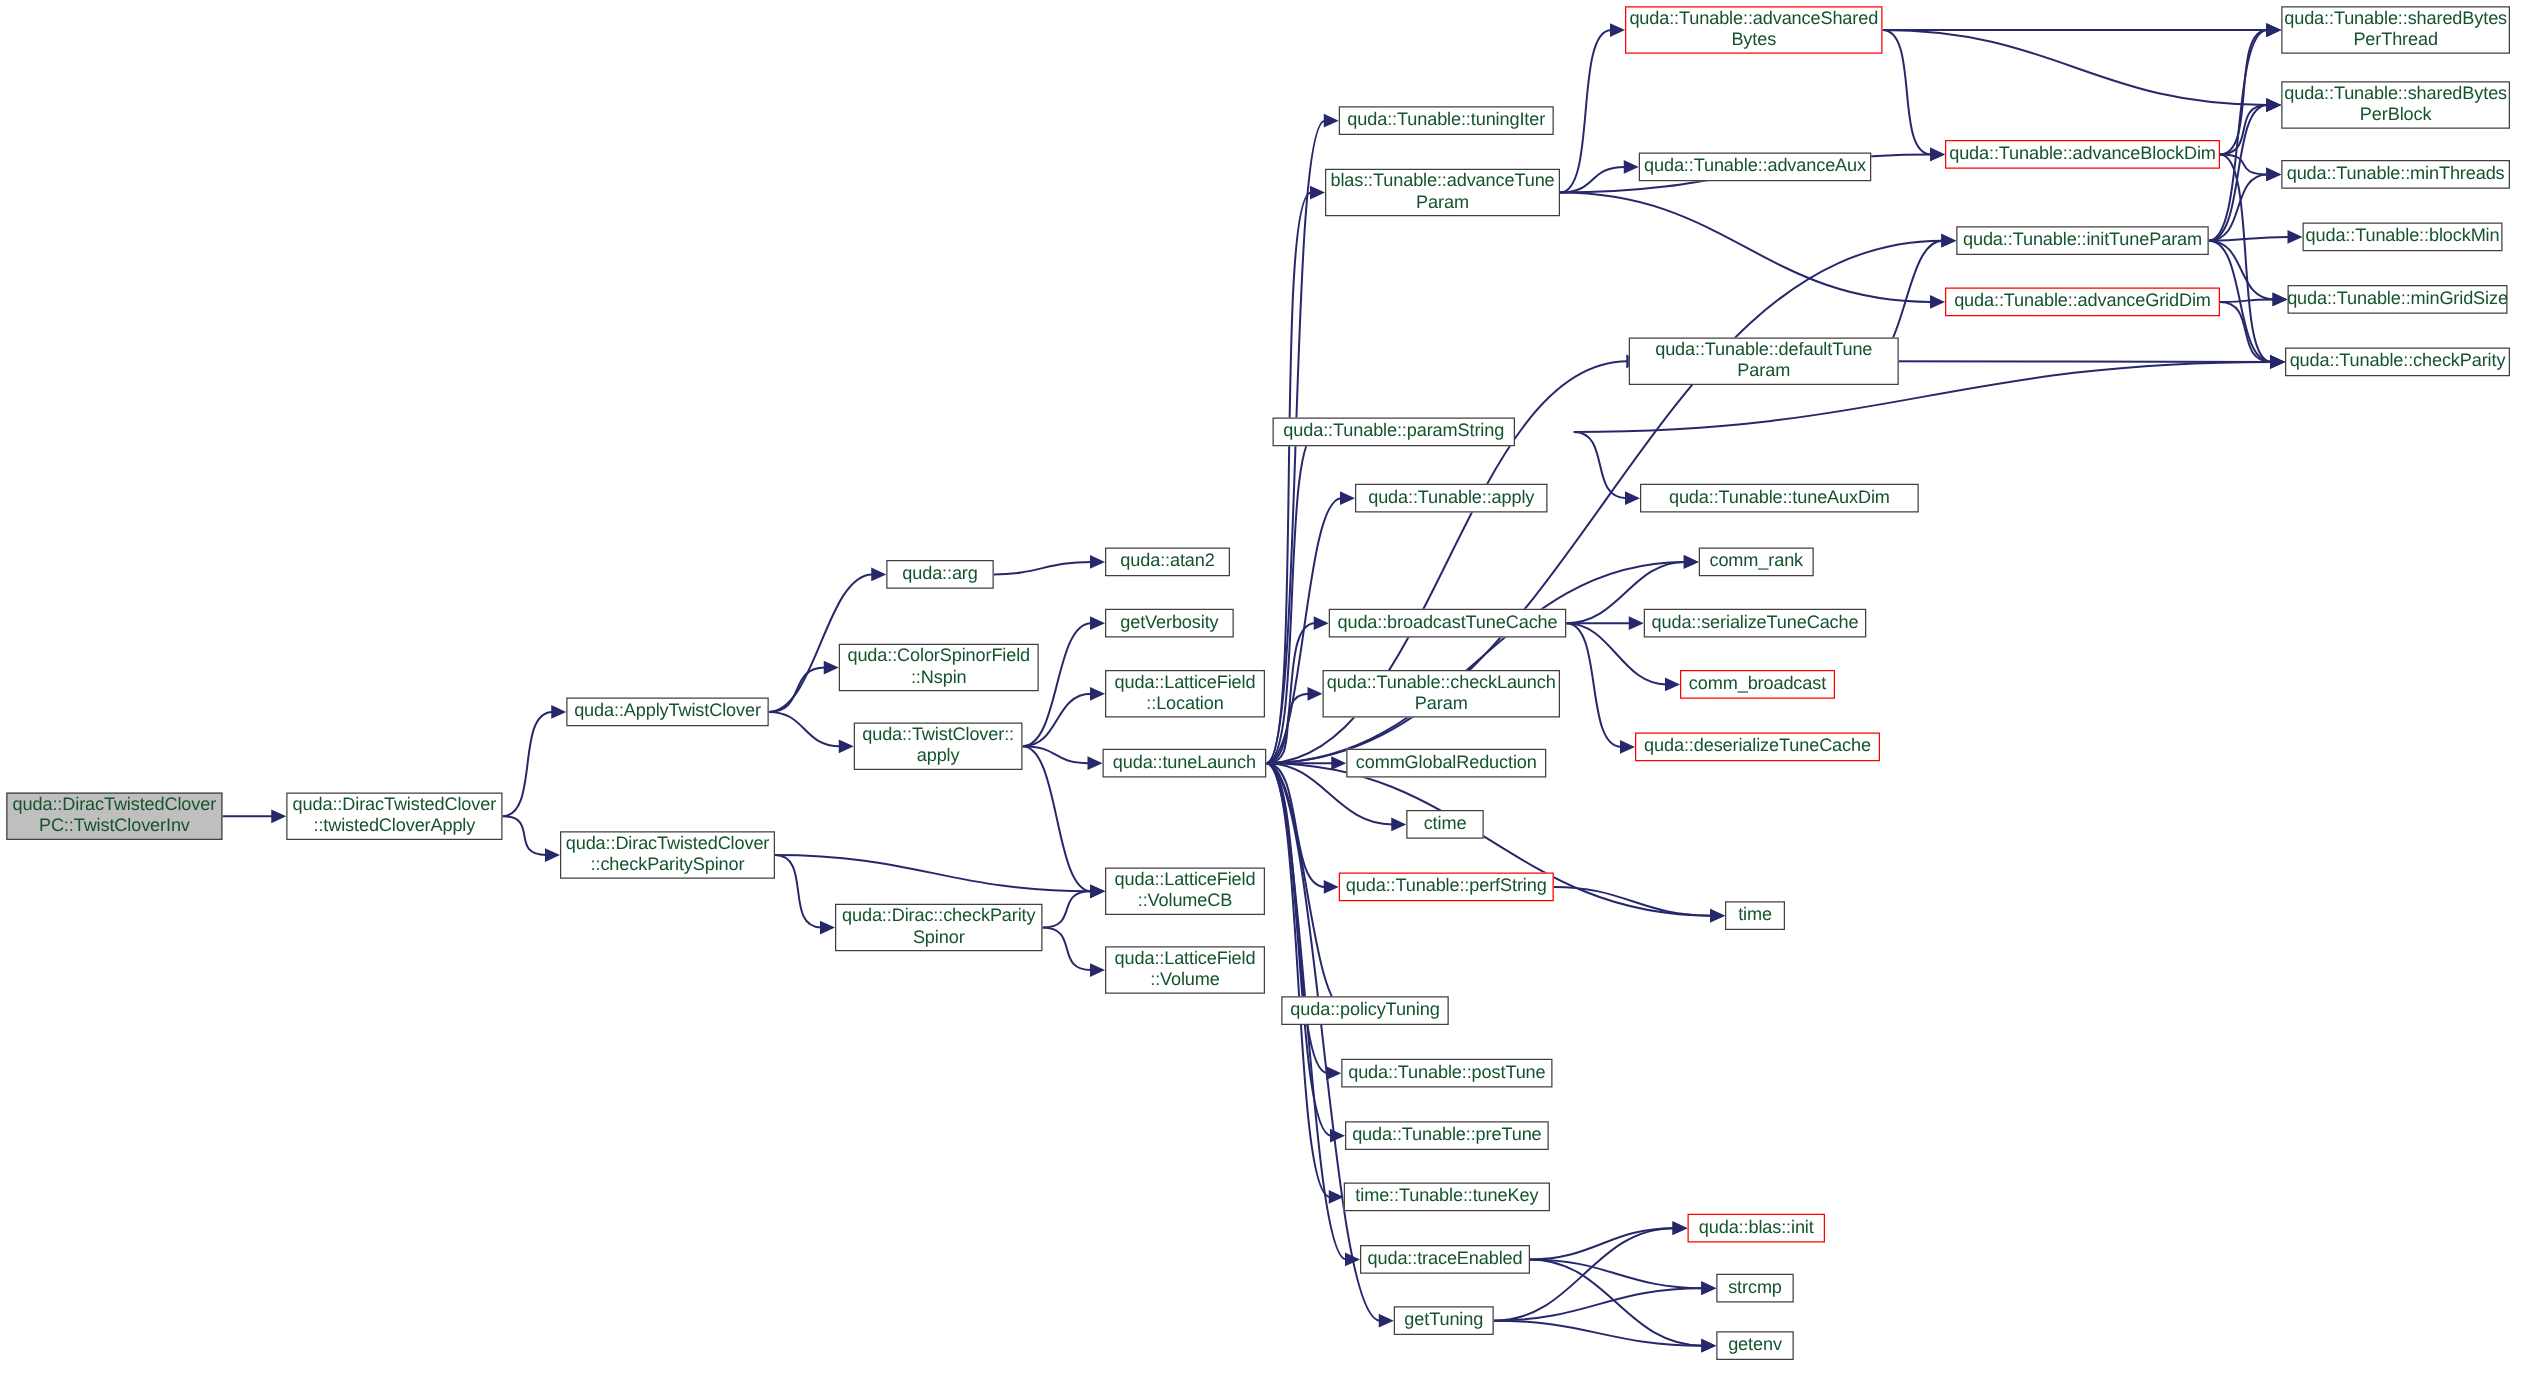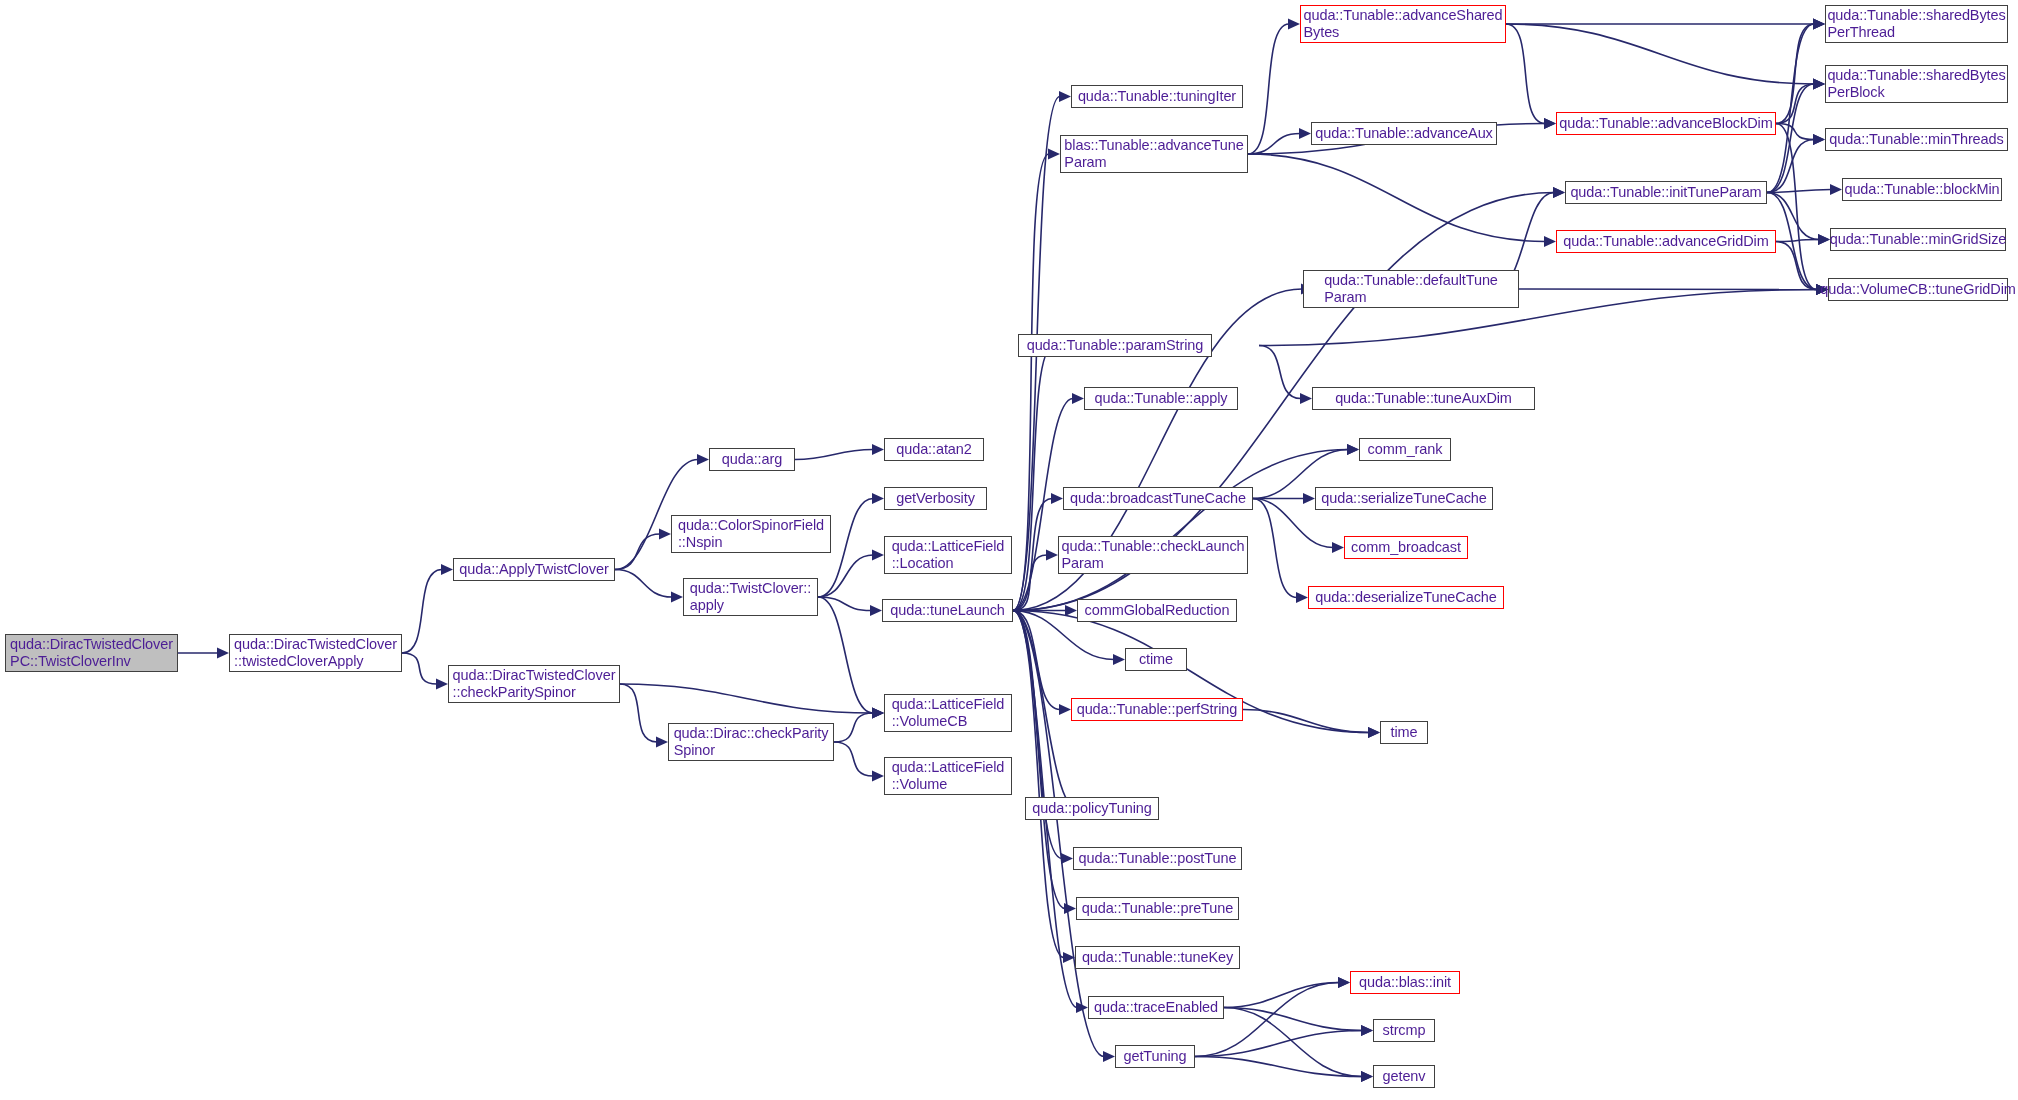--- a/index.html
+++ b/index.html
@@ -13,21 +13,22 @@
   }
   svg#edges{position:absolute;left:0;top:0;width:2018px;height:1100px;}
   .node{
     position:absolute;
     box-sizing:border-box;
     background:#ffffff;
     border:1px solid #404040;
     display:flex;
     align-items:center;
     justify-content:center;
-    color:#4c1d95;
+    text-align:center;
+    color:#14532d;
     font-size:14.5px;
     line-height:17px;
     white-space:pre-line;
     letter-spacing:-0.1px;
     padding:0 4px;
   }
   .node.root{ background:#bfbfbf; border:1px solid #404040; }
   .node.red{ border:1px solid #ff0000; }
   .edge{ fill:none; stroke:#27286b; stroke-width:1.6px; }
   .arrow{ fill:#27286b; stroke:none; }
@@ -205,21 +206,21 @@
       <div class="node" style="left: 1084px; top: 387px; width: 154px; height: 23px;">quda::Tunable::apply</div>
       <div class="node" style="left: 1063px; top: 487px; width: 190px; height: 23px;">quda::broadcastTuneCache</div>
       <div class="node" style="left: 1058px; top: 536px; width: 190px; height: 38px;">quda::Tunable::checkLaunch
 Param</div>
       <div class="node" style="left: 1077px; top: 599px; width: 160px; height: 23px;">commGlobalReduction</div>
       <div class="node" style="left: 1125px; top: 648px; width: 62px; height: 23px;">ctime</div>
       <div class="node red" style="left: 1071px; top: 698px; width: 172px; height: 23px;">quda::Tunable::perfString</div>
       <div class="node" style="left: 1025px; top: 797px; width: 134px; height: 23px;">quda::policyTuning</div>
       <div class="node" style="left: 1073px; top: 847px; width: 169px; height: 23px;">quda::Tunable::postTune</div>
       <div class="node" style="left: 1076px; top: 897px; width: 163px; height: 23px;">quda::Tunable::preTune</div>
-      <div class="node" style="left: 1075px; top: 946px; width: 165px; height: 23px;">quda::Tunable::tuneKey</div>
+      <div class="node" style="left: 1075px; top: 946px; width: 165px; height: 23px;">time::Tunable::tuneKey</div>
       <div class="node" style="left: 1088px; top: 996px; width: 136px; height: 23px;">quda::traceEnabled</div>
       <div class="node" style="left: 1115px; top: 1045px; width: 80px; height: 23px;">getTuning</div>
       <div class="node red" style="left: 1300px; top: 5px; width: 206px; height: 38px;">quda::Tunable::advanceShared
 Bytes</div>
       <div class="node" style="left: 1311px; top: 122px; width: 186px; height: 23px;">quda::Tunable::advanceAux</div>
       <div class="node" style="left: 1303px; top: 270px; width: 216px; height: 38px;">quda::Tunable::defaultTune
 Param</div>
       <div class="node" style="left: 1312px; top: 387px; width: 223px; height: 23px;">quda::Tunable::tuneAuxDim</div>
       <div class="node" style="left: 1359px; top: 438px; width: 92px; height: 23px;">comm_rank</div>
       <div class="node" style="left: 1315px; top: 487px; width: 178px; height: 23px;">quda::serializeTuneCache</div>
@@ -232,15 +233,15 @@
       <div class="node red" style="left: 1556px; top: 112px; width: 220px; height: 23px;">quda::Tunable::advanceBlockDim</div>
       <div class="node" style="left: 1565px; top: 181px; width: 202px; height: 23px;">quda::Tunable::initTuneParam</div>
       <div class="node red" style="left: 1556px; top: 230px; width: 220px; height: 23px;">quda::Tunable::advanceGridDim</div>
       <div class="node" style="left: 1825px; top: 5px; width: 183px; height: 38px;">quda::Tunable::sharedBytes
 PerThread</div>
       <div class="node" style="left: 1825px; top: 65px; width: 183px; height: 38px;">quda::Tunable::sharedBytes
 PerBlock</div>
       <div class="node" style="left: 1825px; top: 128px; width: 183px; height: 23px;">quda::Tunable::minThreads</div>
       <div class="node" style="left: 1842px; top: 178px; width: 160px; height: 23px;">quda::Tunable::blockMin</div>
       <div class="node" style="left: 1830px; top: 228px; width: 176px; height: 23px;">quda::Tunable::minGridSize</div>
-      <div class="node" style="left: 1828px; top: 278px; width: 180px; height: 23px;">quda::VolumeCB::tuneGridDim</div>
+      <div class="node" style="left: 1828px; top: 278px; width: 180px; height: 23px;">quda::Tunable::checkParity</div>
     </div>
 </div>
 
 </body></html>

